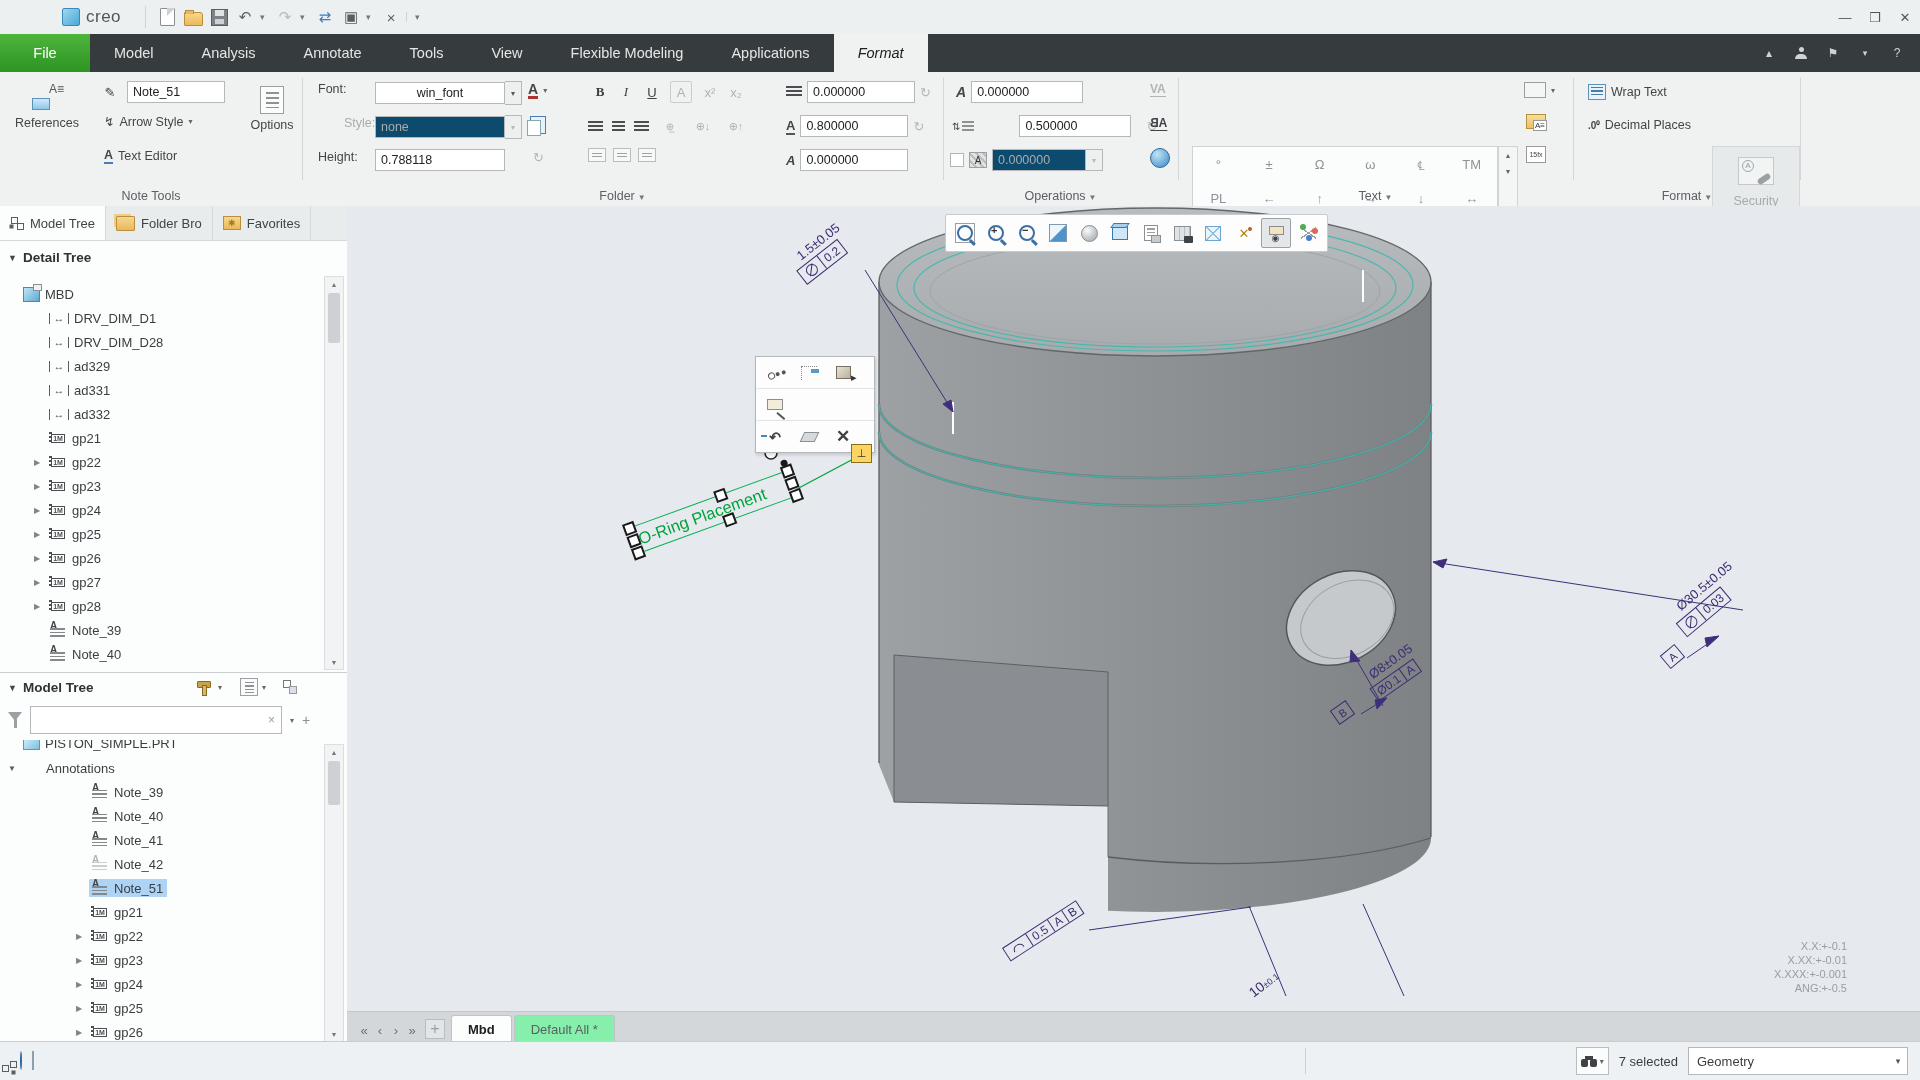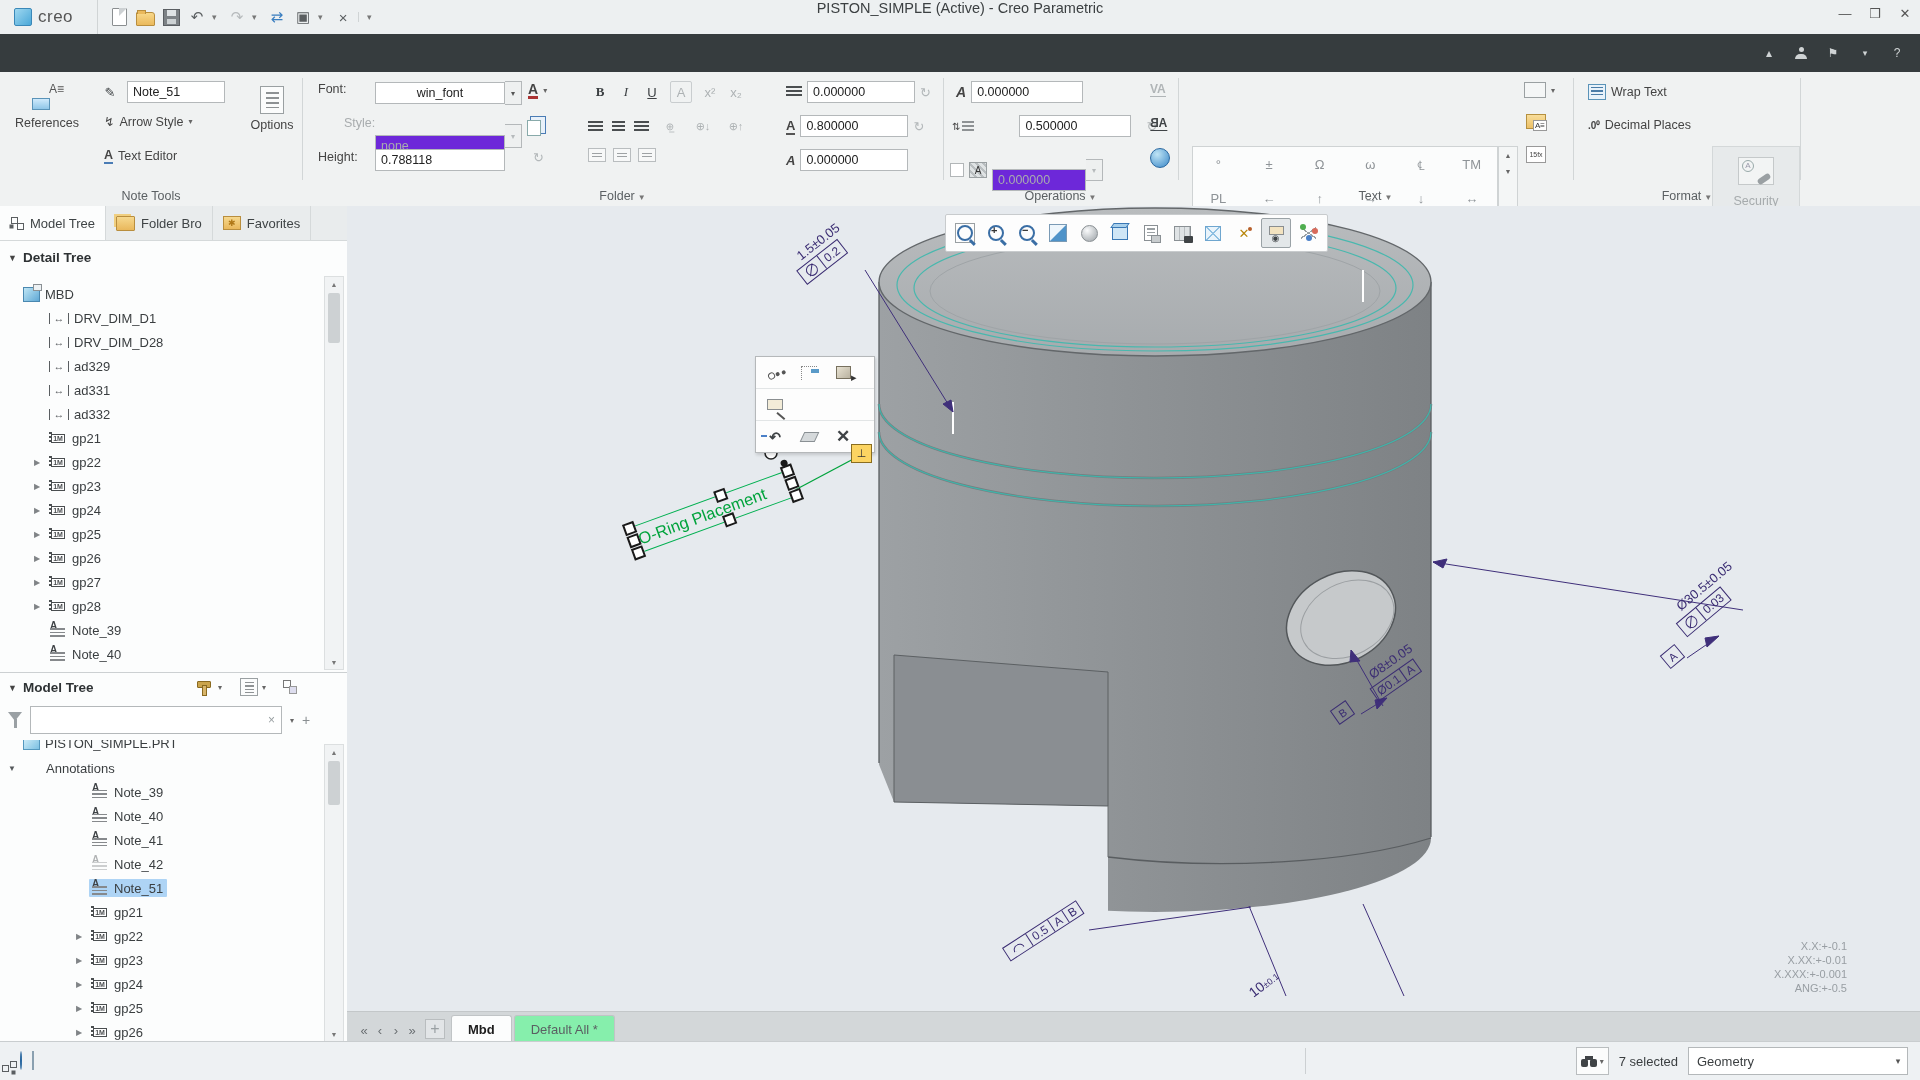--- a/index.html
+++ b/index.html
@@ -1,19 +1,19 @@
 <!DOCTYPE html>
 <html><head>
 <meta charset="utf-8">
 <style>
   html,body{margin:0;padding:0;background:#888;}
   .app{position:relative;width:1920px;height:1080px;background:#f0f2f2;font-family:"Liberation Sans",sans-serif;overflow:hidden;
        -webkit-user-select:none;user-select:none;color:#333;}
   
-  .titlebar{position:absolute;left:0;top:0;right:0;height:34px;background:#edf0f1;border-bottom:1px solid #d6dadb;display:flex;}
+  .titlebar{position:absolute;left:0;top:0;right:0;height:34px;background:#edf0f1;border-bottom:1px solid #d6dadb;display:flex;align-items:center;padding-left:48px;}
   .logo{display:flex;align-items:center;gap:6px;padding:0 14px;}
   .logo-cube{width:16px;height:16px;background:linear-gradient(135deg,#9fd8f0,#4aa8d8);border:1px solid #3a88b8;border-radius:2px;}
   .logo-text{font-size:17px;color:#555;letter-spacing:.5px;}
   .qat{display:flex;align-items:center;gap:4px;margin-left:10px;border-left:1px solid #d0d4d5;padding-left:10px;}
   .qat-btn{min-width:22px;height:22px;display:flex;align-items:center;justify-content:center;font-size:15px;color:#5a5e60;border-radius:2px;}
   .qat-btn.dis{color:#b6babc;}
   .qat-car{font-size:9px;color:#777;width:10px;}
   .ic-newdoc{width:13px;height:16px;background:#fff;border:1px solid #8a8e90;border-radius:1px;position:relative;}
   .ic-newdoc::after{content:"";position:absolute;right:-1px;top:-1px;border:4px solid;border-color:#cdd1d3 transparent transparent #cdd1d3;}
   .ic-folder{width:17px;height:12px;background:linear-gradient(#f8d88a,#eab95c);border:1px solid #b98e3e;border-radius:1px 3px 1px 1px;position:relative;margin-top:3px;}
@@ -35,21 +35,21 @@
   .ic-person::before{content:"";position:absolute;left:3.5px;top:0;width:5px;height:5px;border-radius:50%;background:#cfd3d4;}
   .ic-person::after{content:"";position:absolute;left:0;bottom:0;width:12px;height:5px;border-radius:5px 5px 0 0;background:#cfd3d4;}
   
   .ribbon{position:absolute;left:0;top:72px;right:0;height:134px;background:#f0f2f2;border-bottom:1px solid #c3c7c9;}
   .gsep{position:absolute;top:6px;bottom:26px;width:1px;background:#d2d6d7;}
   .glabel{position:absolute;bottom:3px;font-size:12.5px;color:#5b6063;text-align:center;}
   .glabel .car{font-size:8px;color:#777;margin-left:3px;}
   .rbtn-big{position:absolute;display:flex;flex-direction:column;align-items:center;gap:4px;font-size:12.5px;color:#444;}
   .rrow{position:absolute;display:flex;align-items:center;gap:5px;font-size:12.5px;color:#444;white-space:nowrap;}
   .rfield{height:20px;border:1px solid #b4b8ba;background:#fff;font-size:12.5px;color:#222;display:flex;align-items:center;padding:0 5px;}
-  .rfield.dis{background:#6d28d9;color:#a8acae;margin-top:20px;}
+  .rfield.dis{background:#0c4a6e;color:#a8acae;}
   .combo-car{width:16px;height:22px;border:1px solid #b4b8ba;border-left:none;background:#eef0f0;display:flex;align-items:center;justify-content:center;font-size:8px;color:#555;}
   .sbtn{min-width:24px;height:24px;display:flex;align-items:center;justify-content:center;font-size:13px;color:#3c4043;border-radius:2px;}
   .sbtn.dis{color:#adb2b4;}
   .bars{width:14px;height:10px;background:repeating-linear-gradient(#4a4e50 0 2px,transparent 2px 4px);}
   .bars.light{background:repeating-linear-gradient(#8e9294 0 2px,transparent 2px 4px);}
   .boxbars{width:16px;height:12px;border:1px solid #b9bdbf;background:#f7f8f8;display:flex;align-items:center;justify-content:center;}
   .boxbars i{display:block;width:10px;height:4px;background:repeating-linear-gradient(#9ea2a4 0 1.5px,transparent 1.5px 3px);}
   .ref-ic{width:34px;height:26px;position:relative;}
   .ref-ic::before{content:"A\2261";position:absolute;right:0;top:-4px;font-size:12px;color:#555;}
   .ref-ic::after{content:"";position:absolute;left:2px;bottom:2px;width:16px;height:10px;background:linear-gradient(#cfeafc,#8fc6e8);border:1px solid #5a93b8;}
@@ -241,29 +241,40 @@
       <span class="qat-btn">↶</span>
       <span class="qat-car">▾</span>
       <span class="qat-btn dis">↷</span>
       <span class="qat-car">▾</span>
       <span class="qat-btn" style="color:#3a7ec0;">⇄</span>
       <span class="qat-btn">▣</span>
       <span class="qat-car">▾</span>
       <span class="qat-btn">×</span>
       <span class="qat-car" style="border-left:1px solid #d0d4d5;padding-left:8px;width:18px;">▾</span>
     </div>
-    <div class="win-title">PISTON_SIMPLE (Active) - Creo Parametric</div>
     <div class="win-btns">
       <span class="win-btn">—</span>
       <span class="win-btn">❒</span>
       <span class="win-btn">✕</span>
     </div>
   </div>
 
   <div class="tabbar">
+    <div style="display:flex;align-items:stretch;">
+
+    <div class="rtab file">File</div>
+        <div class="rtab">Model</div>
+        <div class="rtab">Analysis</div>
+        <div class="rtab">Annotate</div>
+        <div class="rtab">Tools</div>
+        <div class="rtab">View</div>
+        <div class="rtab">Flexible Modeling</div>
+        <div class="rtab">Applications</div>
+        <div class="rtab active">Format</div>
+      </div>
     <div class="tabbar-right">
       <span class="tb-ic">▴</span>
       <span class="tb-ic">
           <span class="ic-person"></span>
         </span>
       <span class="tb-ic">⚑</span>
       <span class="tb-ic" style="font-size:9px;">▾</span>
       <span class="tb-ic">?</span>
     </div>
   </div>

